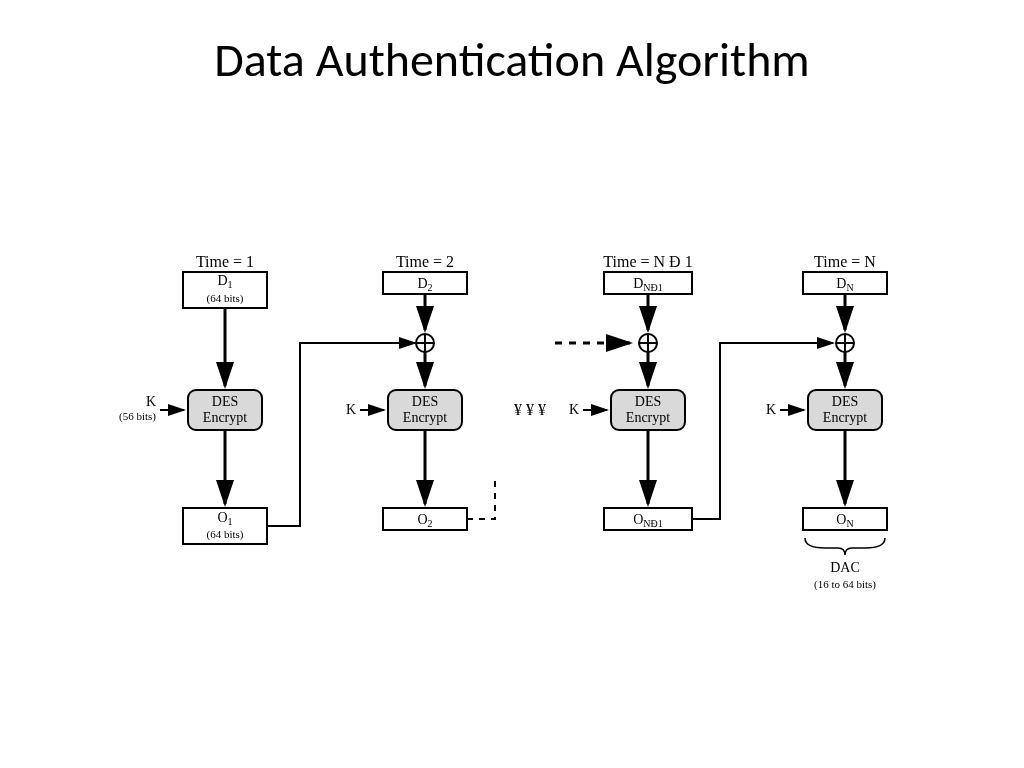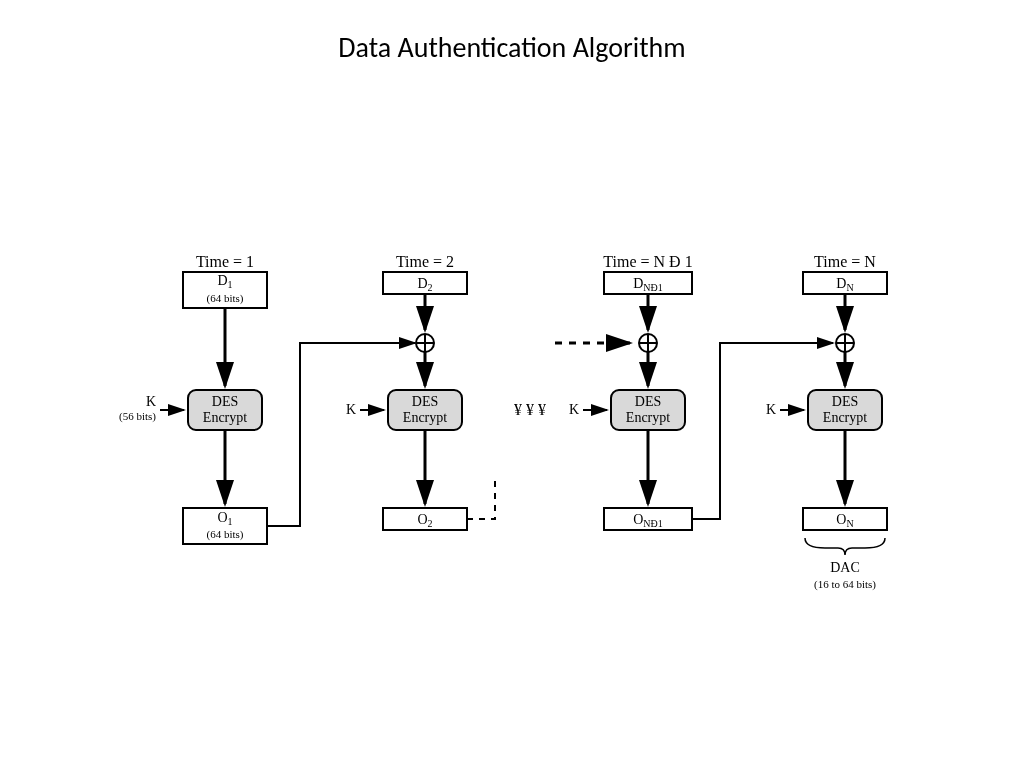--- a/index.html
+++ b/index.html
@@ -8,21 +8,21 @@
     height: 768px;
     background: #fff;
     font-family: Calibri, Arial, sans-serif;
     position: relative;
   }
   .title {
     position: absolute;
     top: 30px;
     width: 100%;
     text-align: center;
-    font-size: 28px;
+    font-size: 48px;
     color: #000;
   }
   svg { position: absolute; top: 0; left: 0; }
   .timelabel { font-family: "Times New Roman", serif; font-size: 16px; }
   .boxlabel { font-family: "Times New Roman", serif; font-size: 14px; }
   .small   { font-size: 11px; }
   .sub     { font-size: 10px; }
 </style>
 </head>
 <body>

